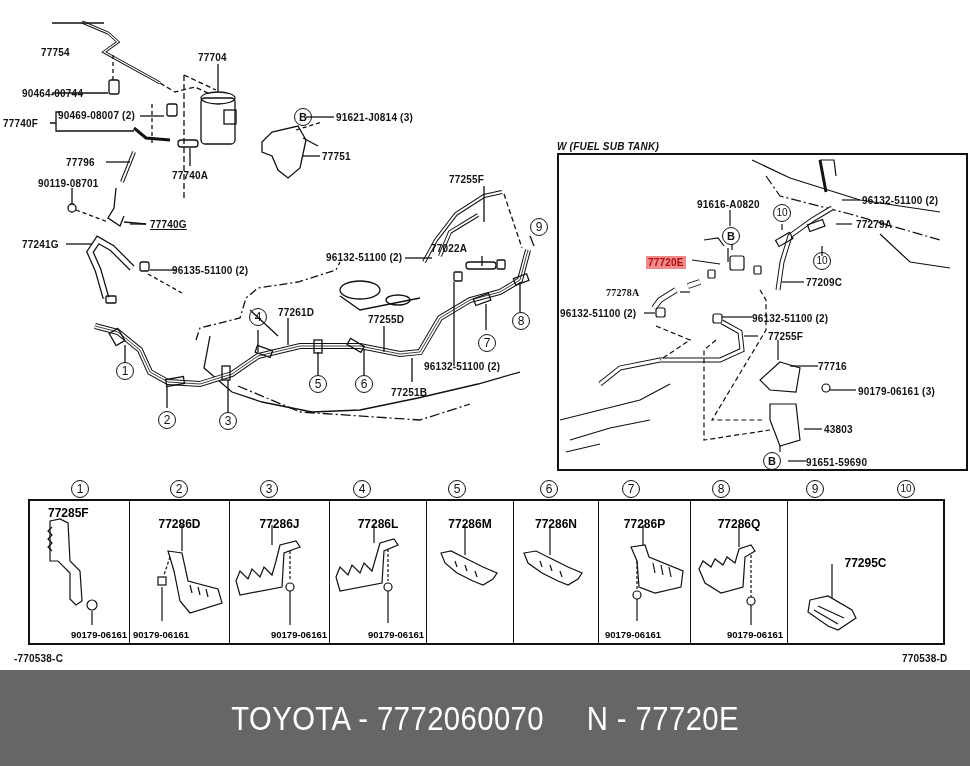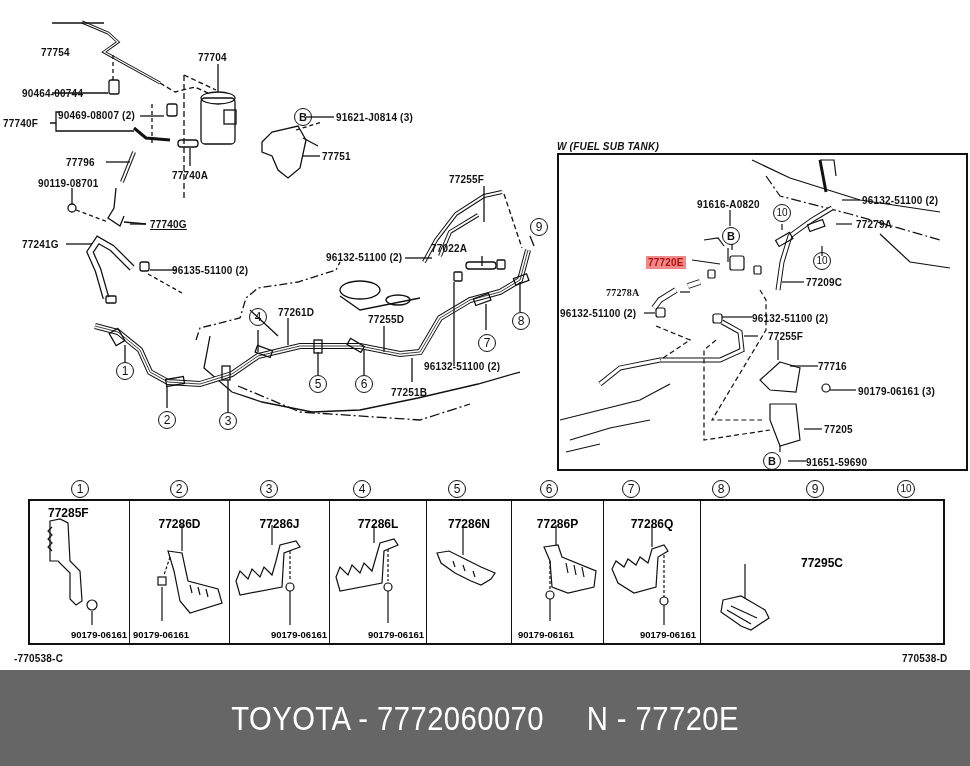--- a/index.html
+++ b/index.html
@@ -225,21 +225,21 @@
   <span class="circ b" style="left:722px;top:227px;">B</span>
   <span class="circ" style="left:813px;top:252px;font-size:10px;">10</span>
   <span class="lbl hl" style="left:646px;top:256px;">77720E</span>
   <span class="lbl" style="left:806px;top:277px;">77209C</span>
   <span class="lbl" style="left:606px;top:287px;font-family:Liberation Serif, serif;">77278A</span>
   <span class="lbl sm" style="left:560px;top:308px;">96132-51100 (2)</span>
   <span class="lbl sm" style="left:752px;top:313px;">96132-51100 (2)</span>
   <span class="lbl" style="left:768px;top:331px;">77255F</span>
   <span class="lbl" style="left:818px;top:361px;">77716</span>
   <span class="lbl sm" style="left:858px;top:386px;">90179-06161 (3)</span>
-  <span class="lbl" style="left:824px;top:424px;">77205</span>
+  <span class="lbl" style="left:824px;top:424px;">43803</span>
   <span class="circ b" style="left:763px;top:452px;">B</span>
   <span class="lbl sm" style="left:806px;top:457px;">91651-59690</span>
 
   <span class="circ" style="left:71px;top:480px;">1</span>
   <span class="circ" style="left:170px;top:480px;">2</span>
   <span class="circ" style="left:260px;top:480px;">3</span>
   <span class="circ" style="left:353px;top:480px;">4</span>
   <span class="circ" style="left:448px;top:480px;">5</span>
   <span class="circ" style="left:540px;top:480px;">6</span>
   <span class="circ" style="left:622px;top:480px;">7</span>
@@ -285,20 +285,28 @@
       <span class="pn">77286L</span>
       <svg width="96" height="140" fill="none" stroke="#111" stroke-width="1.2">
           <path d="M6 76 L10 66 L18 74 L22 64 L30 72 L34 62 L42 70 L46 56 L50 42 L64 38 L68 44 L54 50 L52 82 L10 90 Z"></path>
           <path d="M58 48 L58 80" stroke-dasharray="3 2"></path>
           <circle cx="58" cy="86" r="4"></circle>
           <path d="M58 90 L58 122"></path>
           <path d="M44 24 L44 42"></path>
         </svg>
       <span class="bolt" style="right:2px;">90179-06161</span>
     </div>
+    <div class="cell" style="width:86px;">
+      <span class="pn">77286M</span>
+      <svg width="86" height="140" fill="none" stroke="#111" stroke-width="1.2">
+          <path d="M14 52 L24 50 L40 58 L56 66 L70 72 L66 78 L56 84 L46 80 L30 72 L18 62 Z"></path>
+          <path d="M28 60 L30 66 M38 64 L40 70 M48 70 L50 76"></path>
+          <path d="M38 24 L38 54"></path>
+        </svg>
+    </div>
     <div class="cell" style="width:84px;">
       <span class="pn">77286N</span>
       <svg width="84" height="140" fill="none" stroke="#111" stroke-width="1.2">
           <path d="M10 52 L22 50 L38 58 L54 66 L68 72 L64 78 L54 84 L44 80 L28 72 L14 62 Z"></path>
           <path d="M26 60 L28 66 M36 64 L38 70 M46 70 L48 76"></path>
           <path d="M36 24 L36 54"></path>
         </svg>
     </div>
     <div class="cell" style="width:91px;">
       <span class="pn">77286P</span>

